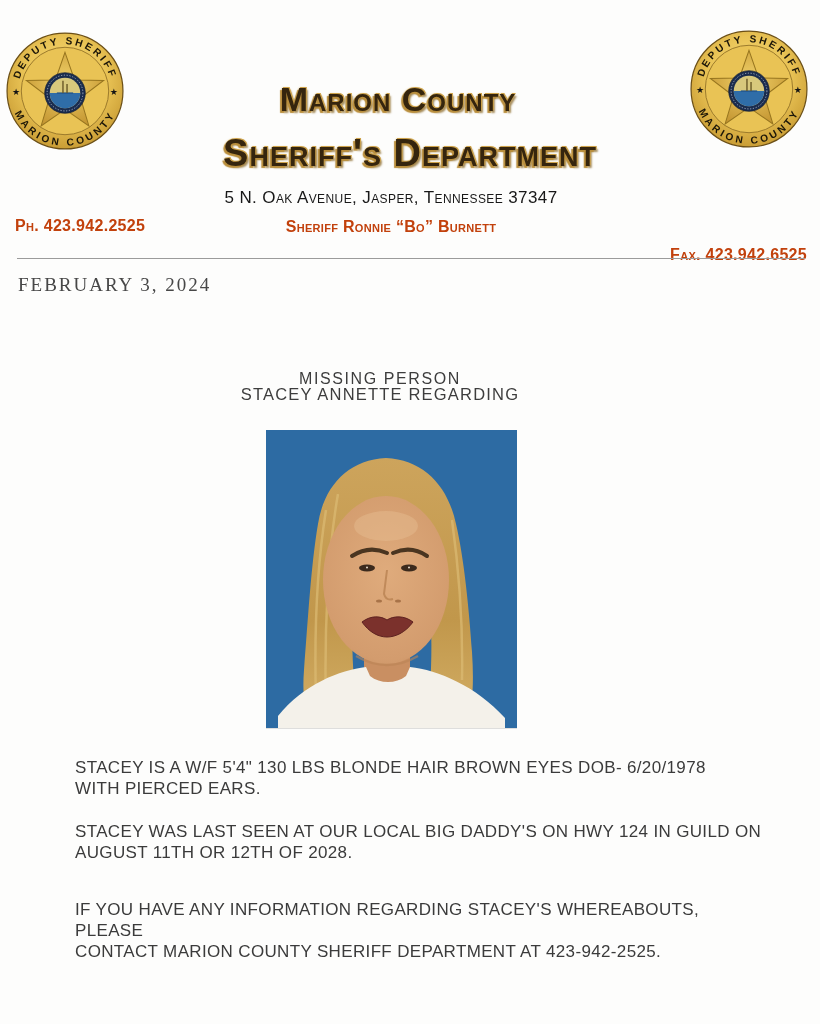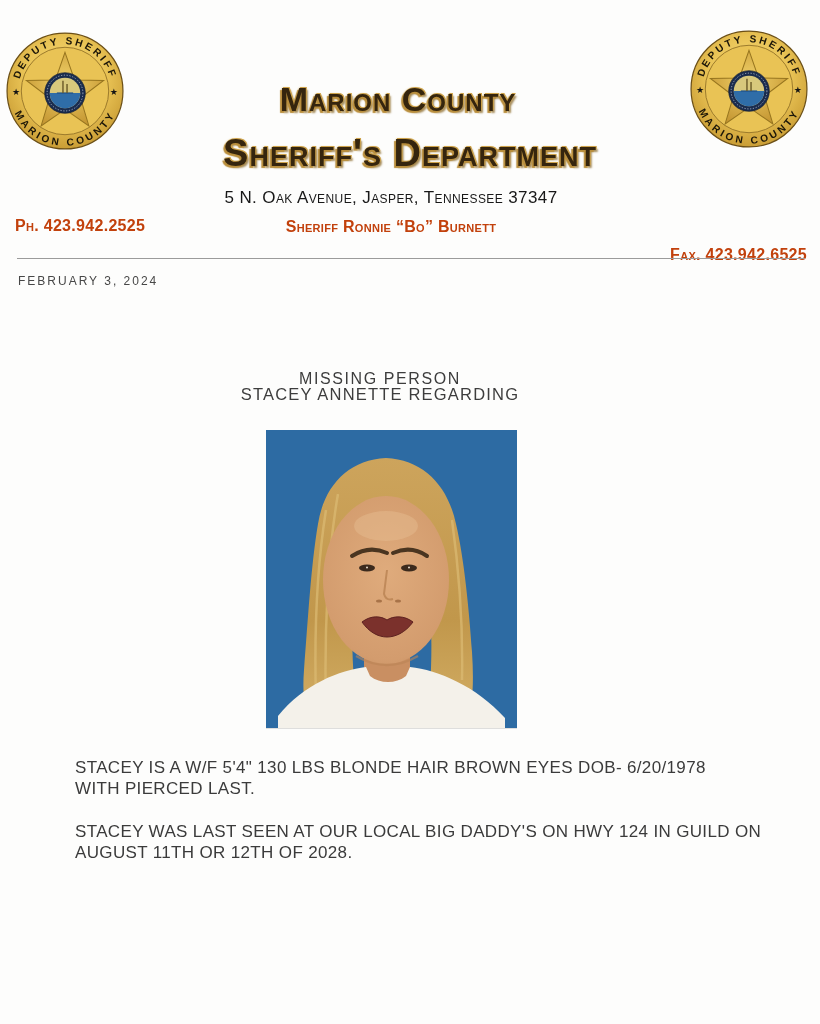--- a/index.html
+++ b/index.html
@@ -22,21 +22,21 @@
   .addr{font-weight:normal;font-variant:small-caps;font-size:17px;color:#181818;letter-spacing:.4px;}
 
   .contact-row{position:absolute;left:0;top:217px;width:820px;height:20px;}
   .ph{position:absolute;left:15px;top:0;}
   .sheriff{position:absolute;left:0;width:782px;text-align:center;top:1px;}
   .fax{position:absolute;right:13px;top:0;margin-top:29px;}
   .contact{font-weight:bold;font-variant:small-caps;font-size:16px;color:#c2410c;letter-spacing:.3px;}
 
   .divider{position:absolute;left:17px;top:258px;width:788px;height:0;border-top:1.6px solid #9b9b9b;}
 
-  .date{position:absolute;left:18px;top:274px;font-size:12px;letter-spacing:2px;color:#474747;}
+  .date{position:absolute;left:18px;top:274px;font-size:19px;letter-spacing:2px;color:#474747;font-family:Liberation Serif, serif;}
 
   .center-block{position:absolute;left:0;width:760px;text-align:center;color:#3d3d3d;}
   .missing{top:350px;font-size:16px;letter-spacing:1.6px;margin-top:20px;}
   .pname{top:385px;font-size:16.5px;letter-spacing:1.2px;}
 
   .photo{position:absolute;left:266px;top:430px;width:251px;height:298px;background:#2d6ba3;
          box-shadow:inset 3px 0 0 rgba(255,255,255,.55), 0 1px 0 rgba(0,0,0,.12);}
   .photo svg{display:block;}
 
   .para{position:absolute;left:75px;width:695px;font-size:17px;line-height:21px;letter-spacing:.35px;color:#3b3b3b;}
@@ -167,20 +167,24 @@
       <path fill="#7b312c" stroke="#5d2220" stroke-width="1" d="M96,192 C105,185 115,186 121,190 C127,186 138,185 147,192 C139,203 129,207 121,207 C112,207 103,202 96,192 Z"></path>
 
       <path d="M90,226 Q121,244 152,226" stroke="#bb8455" stroke-width="2.4" fill="none" opacity="0.6"></path>
 
       <path fill="#f4f1ea" d="M12,298 L12,286 C38,254 74,240 100,237 L104,246 C114,254 130,254 140,246 L144,237 C172,240 210,256 239,288 L239,298 Z"></path>
     </svg>
   </div>
 
   <div class="para p1">
     <div>STACEY IS A W/F 5'4" 130 LBS BLONDE HAIR BROWN EYES DOB- 6/20/1978</div>
-    <div>WITH PIERCED LAST.</div>
+    <div>WITH PIERCED EARS.</div>
   </div>
   <div class="para p2">
     <div>STACEY WAS LAST SEEN AT OUR LOCAL BIG DADDY'S ON HWY 124 IN GUILD ON</div>
     <div>AUGUST 11TH OR 12TH OF 2028.</div>
   </div>
+  <div class="para p3">
+    <div>IF YOU HAVE ANY INFORMATION REGARDING STACEY'S WHEREABOUTS, PLEASE</div>
+    <div>CONTACT MARION COUNTY SHERIFF DEPARTMENT AT 423-942-2525.</div>
+  </div>
 
 </div>
 
 </body></html>

